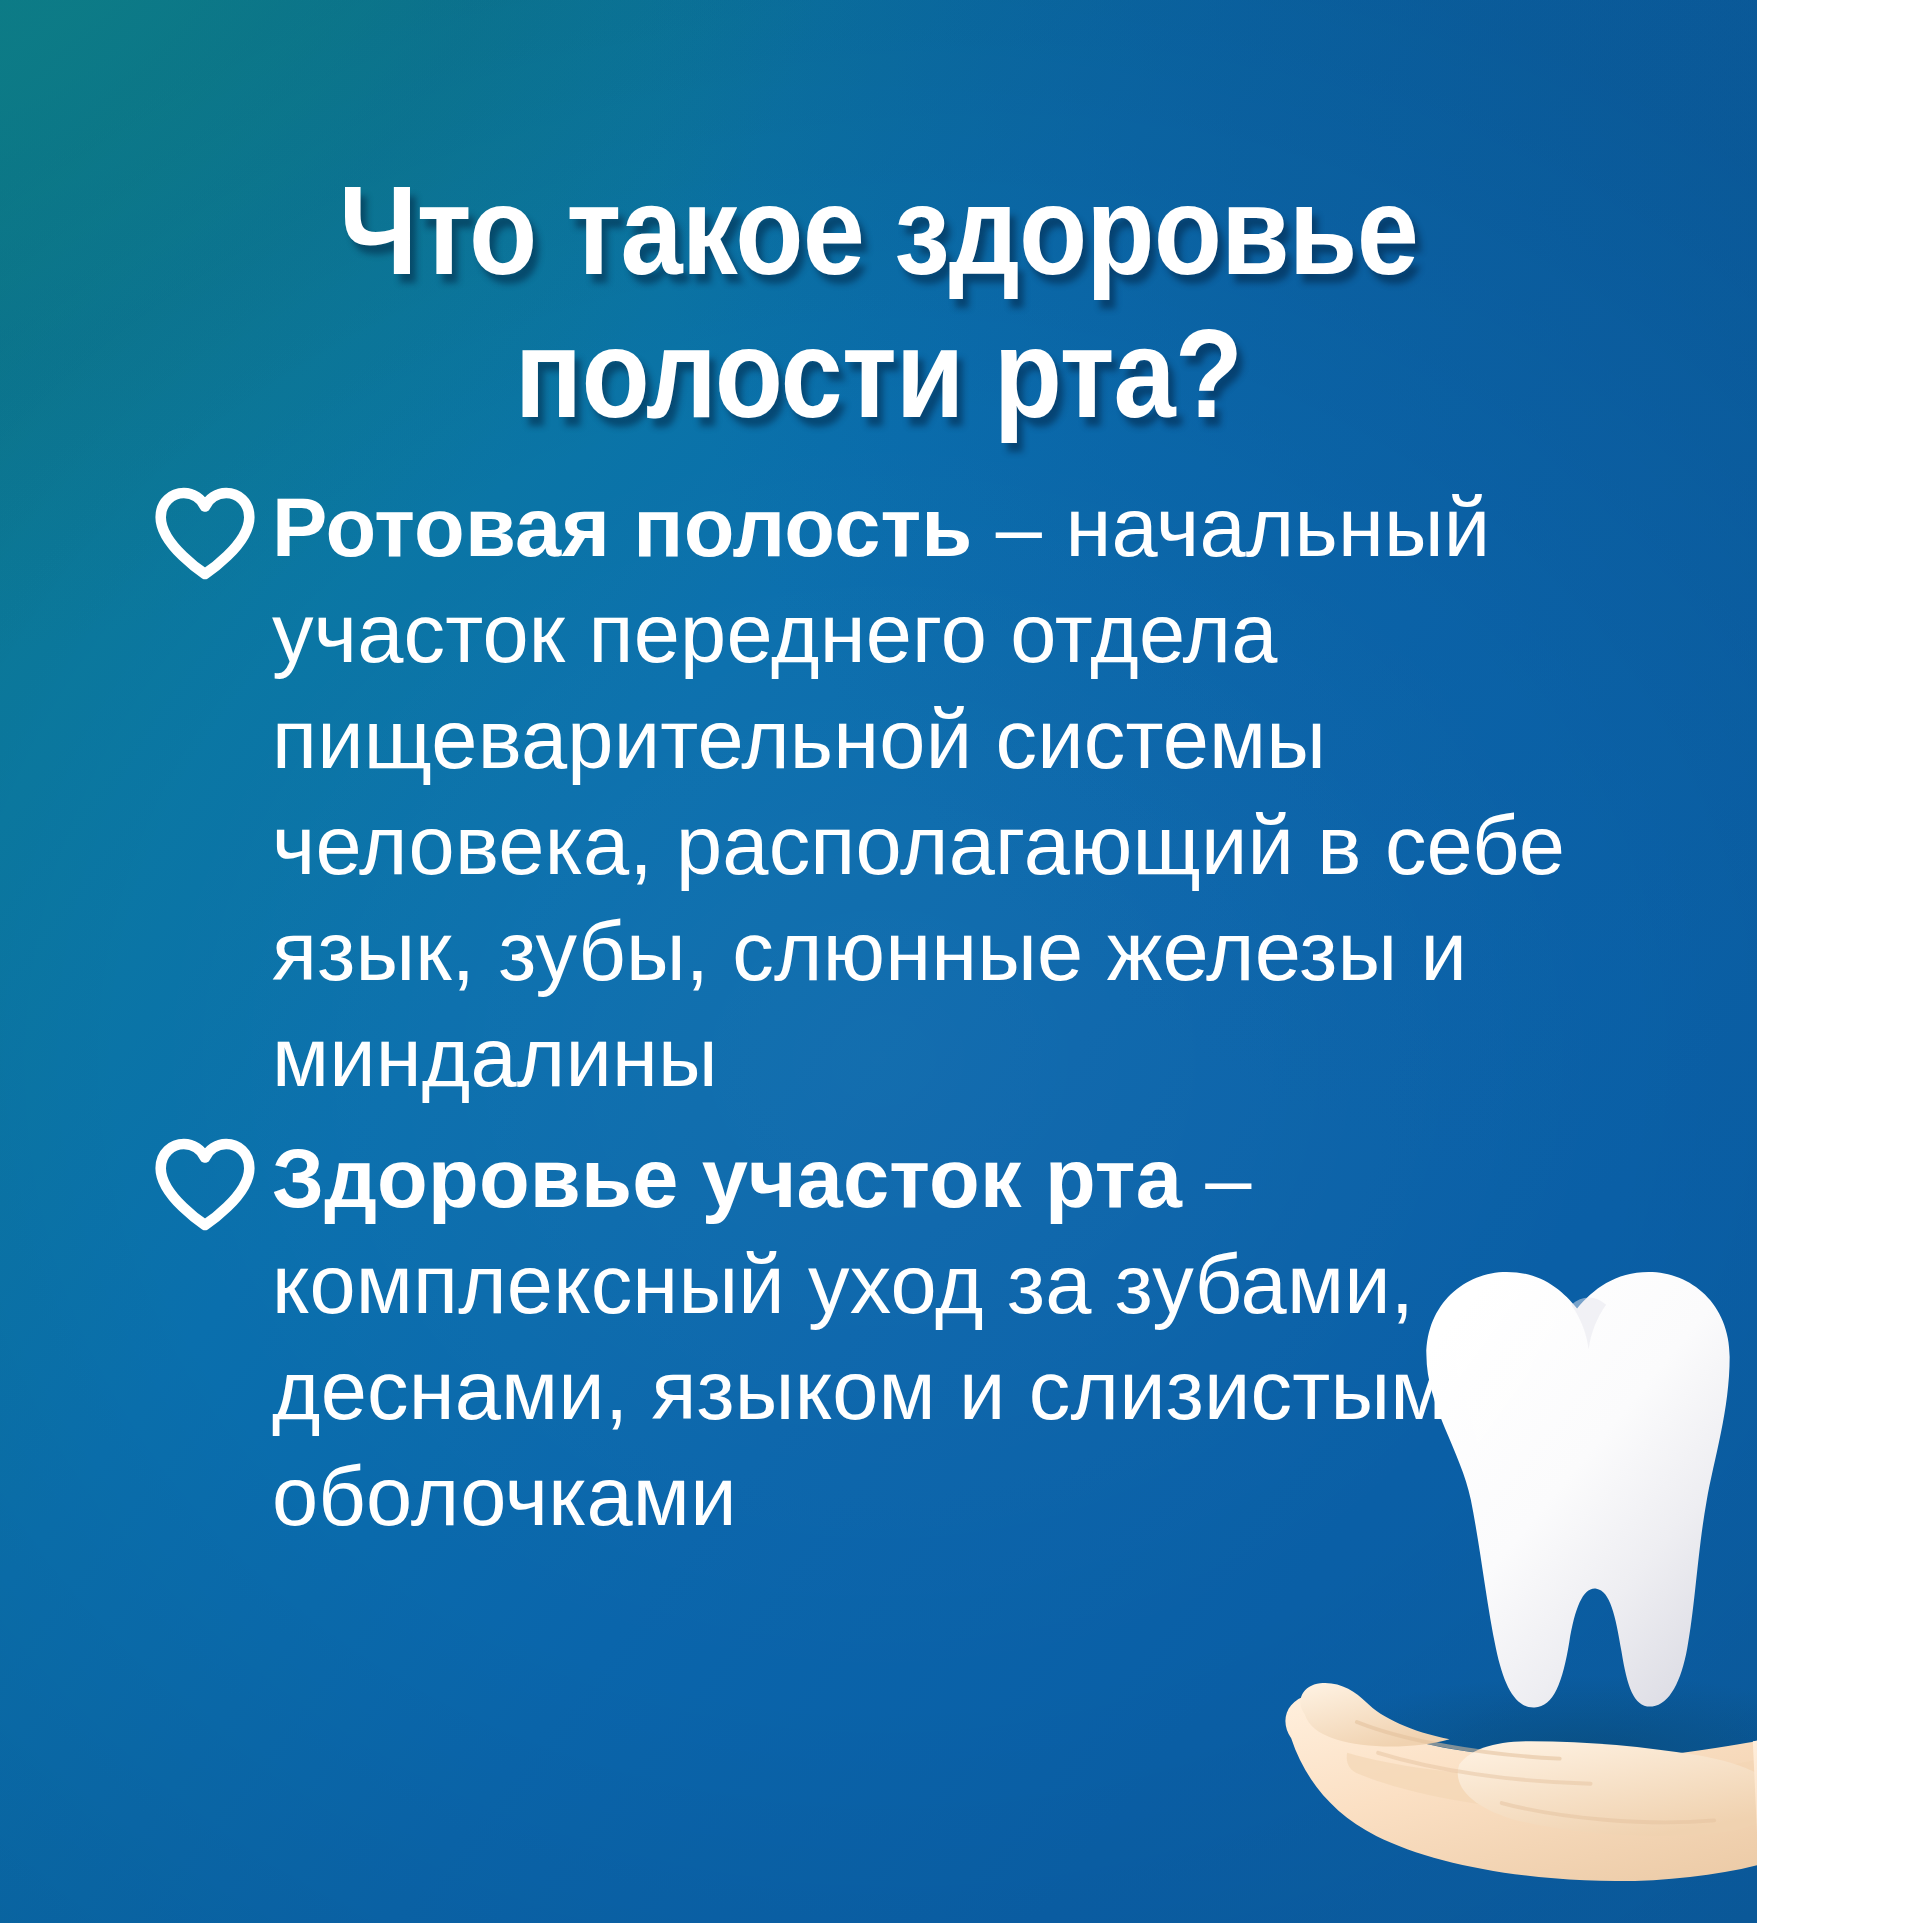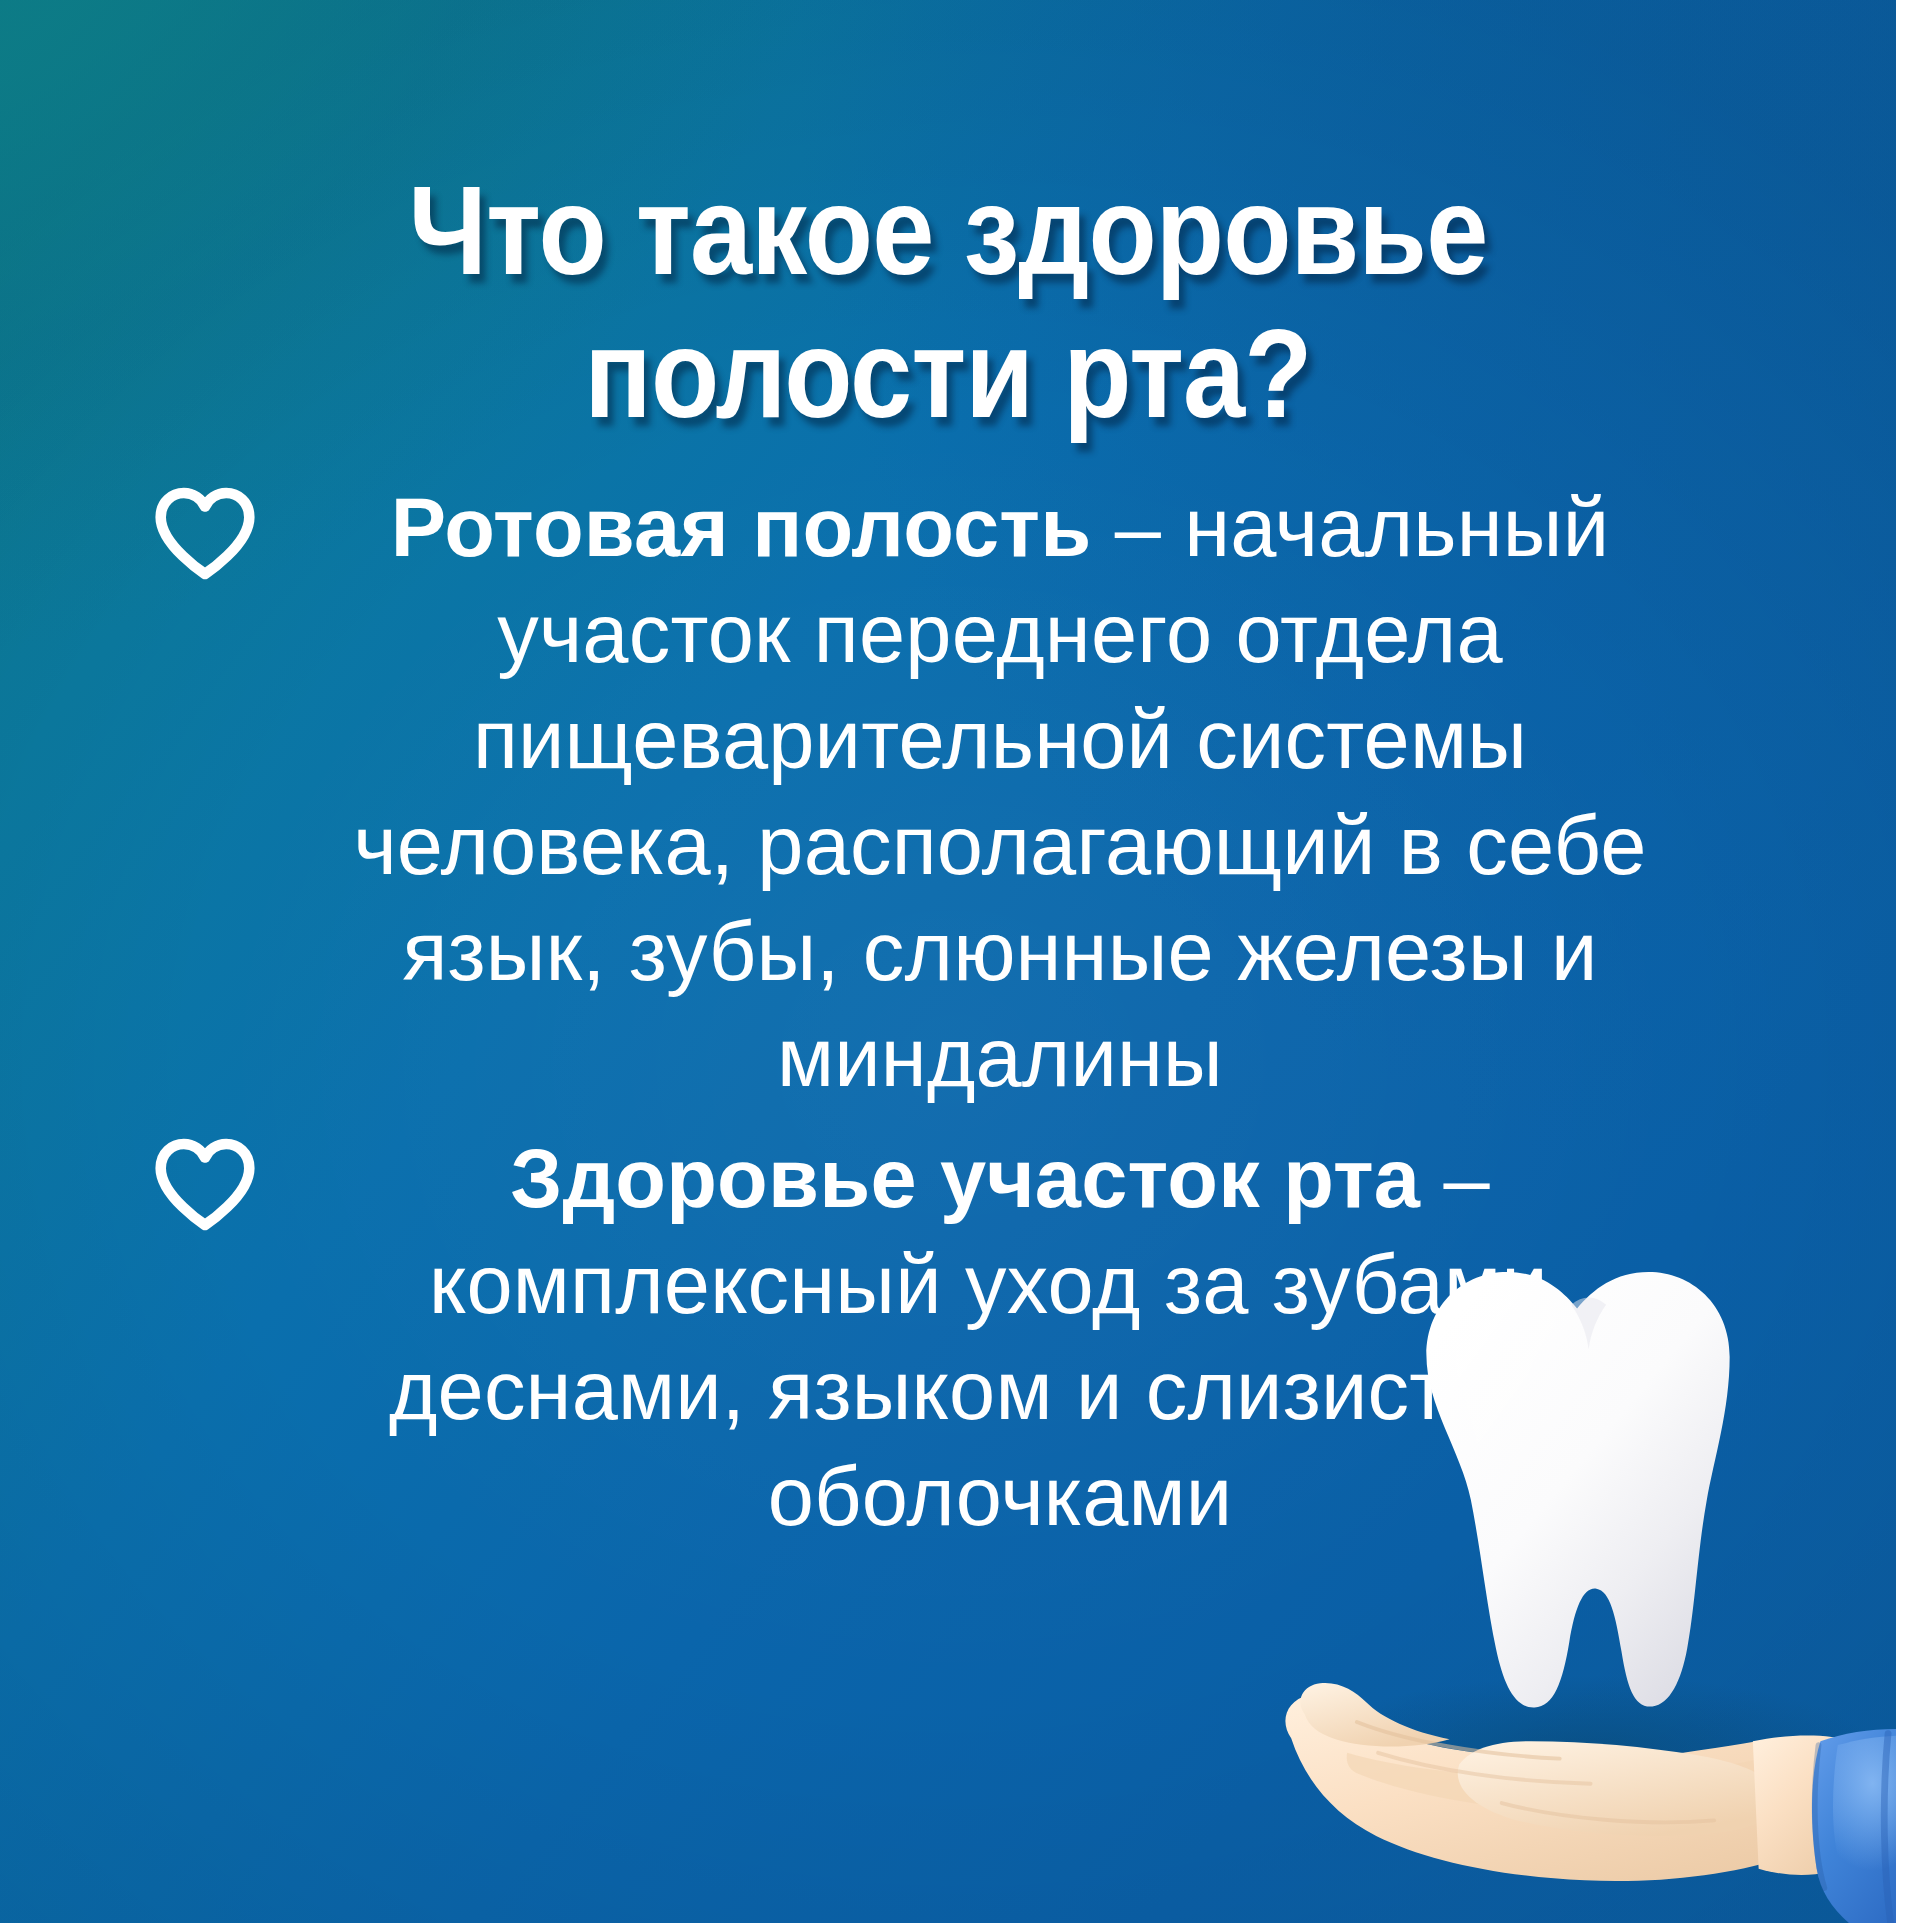--- a/index.html
+++ b/index.html
@@ -9,21 +9,21 @@
   }
   body {
     width: 1923px;
     height: 1923px;
     overflow: hidden;
     font-family: "Liberation Sans", sans-serif;
   }
 
   #poster {
     position: relative;
-    width: 1896px;
+    width: 1757px;
     height: 1923px;
     overflow: hidden;
     background:
       radial-gradient(ellipse 1448px 1255px at -8% -10%, #0e8590 0%, rgba(14,133,144,0.75) 22%, rgba(13,116,140,0.35) 45%, rgba(12,100,150,0) 68%),
       radial-gradient(ellipse 1738px 1641px at 108% 4%, #0b5fa3 0%, rgba(11,95,163,0.6) 38%, rgba(11,95,163,0) 72%),
       linear-gradient(128deg, #0c8190 0%, #0b7aa0 18%, #0a6fad 38%, #0a65ab 58%, #0a5fa6 78%, #0b5ea3 100%);
   }
 
   
   .bg-vignette {
@@ -61,21 +61,20 @@
     top: 475px;
     left: 145px;
     width: 1583px;
     color: #ffffff;
   }
   .bullet {
     position: relative;
     display: block;
     padding-left: 127px;
     margin-bottom: 15.4px;
-    text-align: center;
   }
   .heart-wrap {
     position: absolute;
     left: 7.7px;
     top: 9.7px;
     width: 104px;
     height: 97px;
     line-height: 0;
   }
   .heart-wrap svg {

